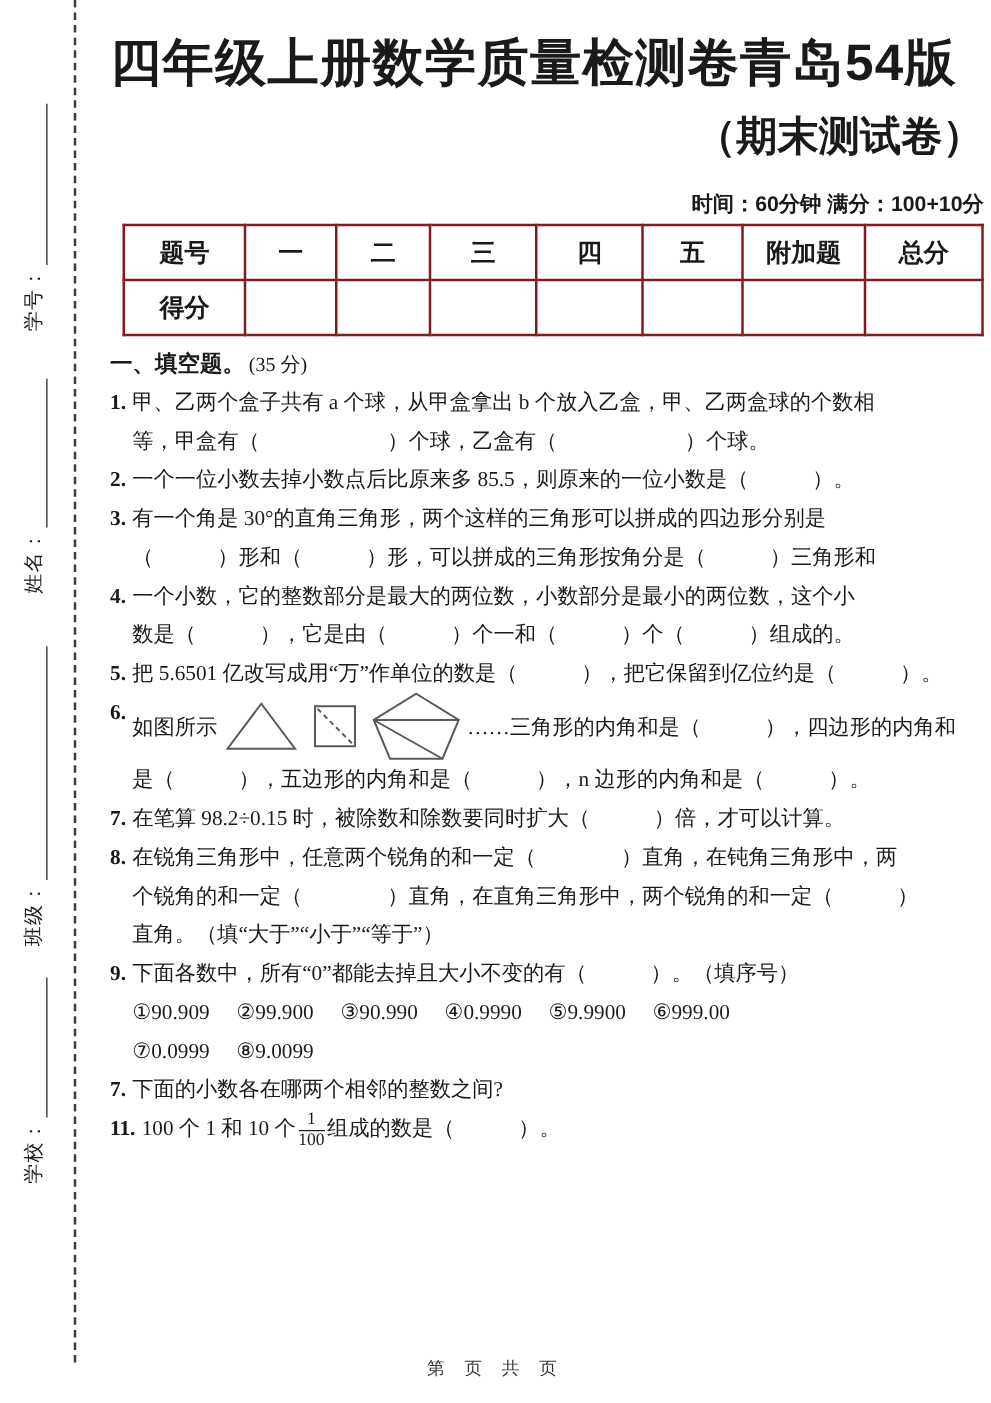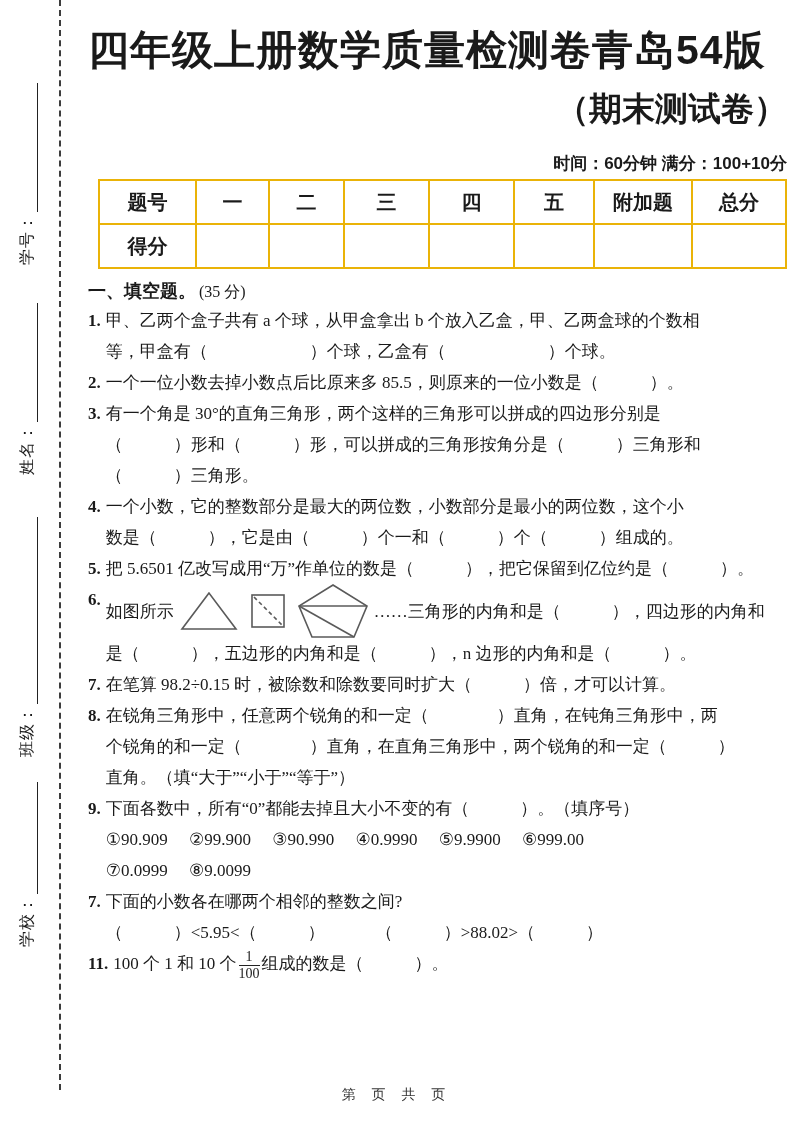--- a/index.html
+++ b/index.html
@@ -12,21 +12,21 @@
   .side-label{font-size:16px;letter-spacing:1px;white-space:nowrap;}
   .side-blank{flex:1;height:62%;border-bottom:1.7px solid #222;margin-left:2px;}
   .content{position:absolute;left:88px;top:18px;width:699px;}
   .title{margin:8px 0 0;text-align:left;font-family:"Liberation Sans","DejaVu Sans",sans-serif;
          font-size:41px;font-weight:bold;letter-spacing:1px;line-height:1.2;}
   .subtitle{margin-top:12px;text-align:right;font-family:"Liberation Sans","DejaVu Sans",sans-serif;
             font-size:33px;font-weight:bold;}
   .meta{margin-top:20px;text-align:right;font-family:"Liberation Sans","DejaVu Sans",sans-serif;
         font-size:17px;font-weight:bold;}
   table.score{border-collapse:collapse;table-layout:fixed;width:687px;margin:4px 0 0 10px;}
-  table.score th,table.score td{border:2px solid #eab308;height:42px;text-align:center;
+  table.score th,table.score td{border:2px solid #7f1d1d;height:42px;text-align:center;
         font-family:"Liberation Sans","DejaVu Sans",sans-serif;font-size:20px;font-weight:bold;padding:0;}
   .section-head{margin-top:9px;font-size:18px;line-height:26px;}
   .sec-title{font-weight:bold;font-family:"Liberation Sans","DejaVu Sans",sans-serif;margin-top:36px;}
   .sec-points{font-size:16px;margin-left:3px;}
   .q{display:flex;align-items:flex-start;font-size:17px;line-height:31px;}
   .qnum{font-weight:bold;flex:0 0 auto;padding-right:5px;}
   .qlines{flex:1;min-width:0;}
   .qline{white-space:nowrap;}
   .shapes-line{display:flex;align-items:center;height:54px;white-space:nowrap;}
   .shapes-line svg{margin:0 4px;flex:0 0 auto;}
@@ -119,21 +119,20 @@
       <div class="qlines">
         <div class="qline">一个一位小数去掉小数点后比原来多 85.5，则原来的一位小数是（　　　）。</div>
       </div>
     </div>
 
     <div class="q">
       <span class="qnum">3.</span>
       <div class="qlines">
         <div class="qline">有一个角是 30°的直角三角形，两个这样的三角形可以拼成的四边形分别是</div>
         <div class="qline">（　　　）形和（　　　）形，可以拼成的三角形按角分是（　　　）三角形和</div>
-        <div class="qline">（　　　）三角形。</div>
       </div>
     </div>
 
     <div class="q">
       <span class="qnum">4.</span>
       <div class="qlines">
         <div class="qline">一个小数，它的整数部分是最大的两位数，小数部分是最小的两位数，这个小</div>
         <div class="qline">数是（　　　），它是由（　　　）个一和（　　　）个（　　　）组成的。</div>
       </div>
     </div>
@@ -190,21 +189,20 @@
         <div class="qline">下面各数中，所有“0”都能去掉且大小不变的有（　　　）。（填序号）</div>
         <div class="qline">①90.909　 ②99.900　 ③90.990　 ④0.9990　 ⑤9.9900　 ⑥999.00</div>
         <div class="qline">⑦0.0999　 ⑧9.0099</div>
       </div>
     </div>
 
     <div class="q">
       <span class="qnum">7.</span>
       <div class="qlines">
         <div class="qline">下面的小数各在哪两个相邻的整数之间?</div>
-        <div class="qline">（　　　）&lt;5.95&lt;（　　　）　　　（　　　）&gt;88.02&gt;（　　　）</div>
       </div>
     </div>
 
     <div class="q">
       <span class="qnum">11.</span>
       <div class="qlines">
         <div class="qline">
           <span>100 个 1 和 10 个</span><span class="frac">
               <span class="fnum">1</span>
               <span class="fden">100</span>

